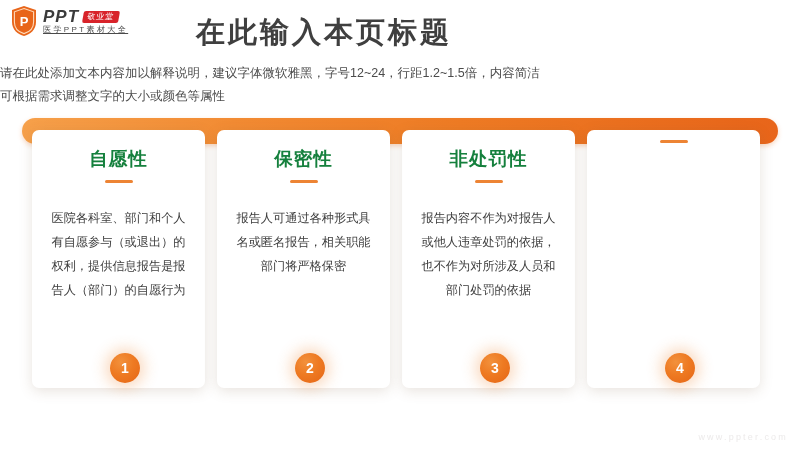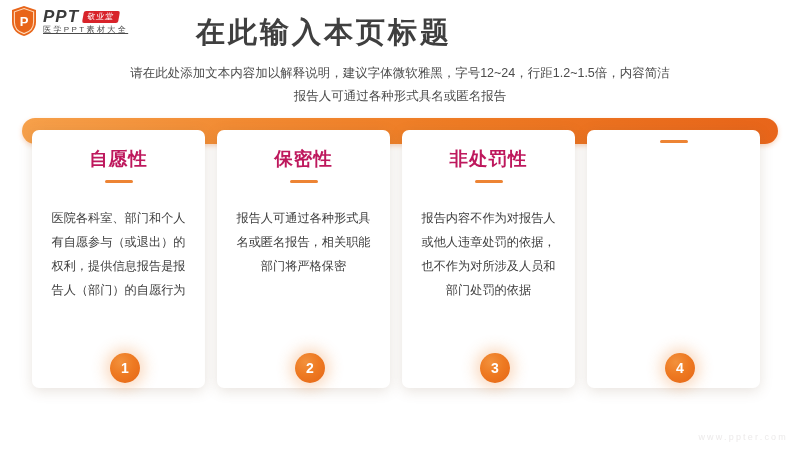--- a/index.html
+++ b/index.html
@@ -70,21 +70,20 @@
     font-weight: bold;
     color: #3f3f3f;
     letter-spacing: 3px;
     line-height: 1.2;
   }
   .page-subtitle {
     position: absolute;
     top: 62px;
     left: 0;
     width: 800px;
-    text-align: center;
     font-size: 12.5px;
     color: #4b4b4b;
     line-height: 1.85;
   }
   .page-subtitle div { white-space: nowrap; }
 
   
   .orange-bar {
     position: absolute;
     left: 22px;
@@ -116,21 +115,21 @@
   .card.c1 { left: 32px; }
   .card.c2 { left: 217px; }
   .card.c3 { left: 402px; }
   .card.c4 { left: 587px; }
 
   .card-title {
     margin-top: 18px;
     text-align: center;
     font-size: 18.5px;
     font-weight: bold;
-    color: #be185d;
+    color: #15803d;
     letter-spacing: 1px;
     line-height: 1.2;
   }
   .card-divider {
     width: 28px;
     height: 3px;
     border-radius: 2px;
     background: #ed8434;
     margin: 10px auto 0 auto;
   }
@@ -189,21 +188,21 @@
       <span class="logo-ppt">PPT</span>
       <span class="logo-badge">敬业堂</span>
     </div>
     <div class="logo-sub">医学PPT素材大全</div>
   </div>
 </div>
 
 <div class="page-title">在此输入本页标题</div>
 <div class="page-subtitle">
   <div>请在此处添加文本内容加以解释说明，建议字体微软雅黑，字号12~24，行距1.2~1.5倍，内容简洁</div>
-  <div>报告人可通过各种形式具名或匿名报告</div>
+  <div>可根据需求调整文字的大小或颜色等属性</div>
 </div>
 
 <div class="orange-bar"></div>
 
 <div class="cards">
 
   <div class="card c1">
     <div class="card-title">自愿性</div>
     <div class="card-divider"></div>
     <div class="card-body">医院各科室、部门和个人有自愿参与（或退出）的权利，提供信息报告是报告人（部门）的自愿行为</div>

